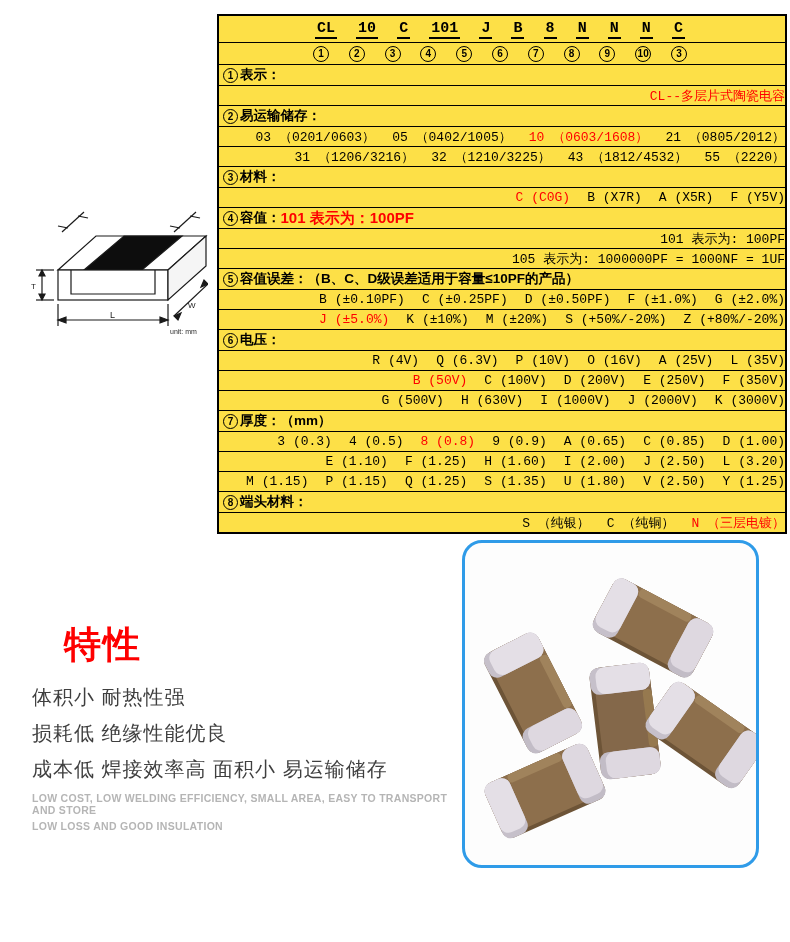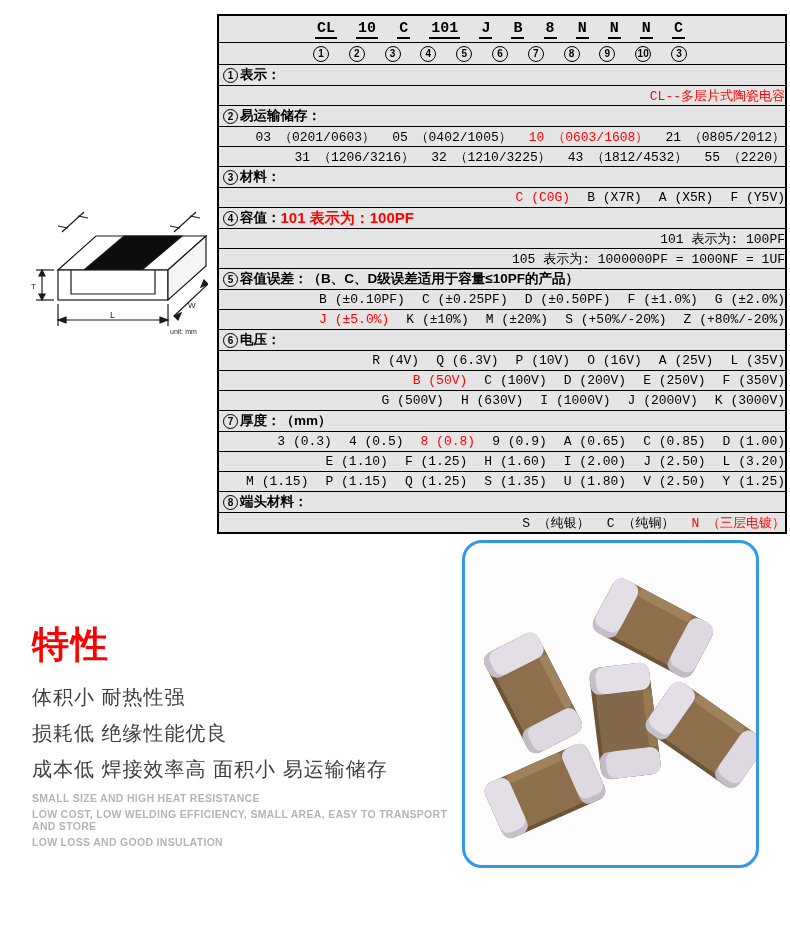--- a/index.html
+++ b/index.html
@@ -3,21 +3,21 @@
 <meta charset="utf-8">
 <style>
   * { margin:0; padding:0; box-sizing:border-box; }
   html,body { width:790px; height:942px; background:#ffffff; overflow:hidden;
               font-family:"Liberation Sans", sans-serif; }
   #page { position:relative; width:790px; height:942px; background:#fff; }
 
   
   #spec-table {
     position:absolute; left:217px; top:14px; width:570px;
-    border:2px solid #000; background:#e5e5e5;
+    border:2px solid #000; background:#fde047;
     font-family:"Liberation Mono","DejaVu Sans Mono",monospace;
   }
   .trow { display:flex; align-items:center; justify-content:flex-end;
           border-top:1px solid #000; height:20px; font-size:13px; color:#000;
           white-space:nowrap; overflow:hidden; }
   .trow:first-child { border-top:none; }
   .trow.code   { height:26px; justify-content:space-between; padding:0 100px 0 96px; }
   .trow.circles{ height:22px; justify-content:space-between; padding:0 98px 0 94px; }
   .trow.header { height:21px; justify-content:flex-start; padding-left:4px;
                  font-weight:bold; font-size:13.5px;
@@ -32,21 +32,21 @@
   .circ.hc { width:15px; height:15px; border-width:1.2px; margin-right:2px; }
   .seg.red, .hdr-red { color:#fe0000; }
   .hdr-red { font-size:15px; font-weight:bold; }
 
   
   #chip-diagram { position:absolute; left:28px; top:208px; }
 
   
   #features { position:absolute; left:32px; top:620px; width:420px; }
   #features-title { color:#fe0000; font-size:37px; font-weight:bold;
-                    letter-spacing:2px; margin-bottom:14px; }
+                    letter-spacing:2px; margin-bottom:14px;margin-left:32px; }
   .feat-line { color:#3f3f3f; font-size:20px; font-weight:normal;
                letter-spacing:1px; margin-bottom:9px; }
   #features-en { margin-top:8px; }
   .feat-en-line { color:#b5b5b5; font-size:10.5px; letter-spacing:0.3px;
                   margin-bottom:4px; font-weight:bold; }
 
   
   #photo-panel { position:absolute; left:462px; top:540px; width:297px; height:328px;
                  border:3px solid #2f9be8; border-radius:20px; background:#fdfdfd;
                  overflow:hidden; }
@@ -253,21 +253,20 @@
     <text x="160" y="100" font-size="8" fill="#1a1a1a">W</text>
     <text x="142" y="126" font-size="7" fill="#2b2b2b">unit: mm</text>
   </svg>
 
   <div id="features">
     <div id="features-title">特性</div>
     <div class="feat-line">体积小 耐热性强</div>
     <div class="feat-line">损耗低 绝缘性能优良</div>
     <div class="feat-line">成本低 焊接效率高 面积小 易运输储存</div>
     <div id="features-en">
-      <div class="feat-en-line">SMALL SIZE AND HIGH HEAT RESISTANCE</div>
       <div class="feat-en-line">LOW COST, LOW WELDING EFFICIENCY, SMALL AREA, EASY TO TRANSPORT AND STORE</div>
       <div class="feat-en-line">LOW LOSS AND GOOD INSULATION</div>
     </div>
   </div>
 
   <div id="photo-panel">
     <svg width="291" height="322" viewBox="0 0 291 322">
 
       <g transform="translate(188,85) rotate(28)">
         <rect x="-56" y="-30" width="112" height="60" rx="10" fill="#6d5437"></rect>

